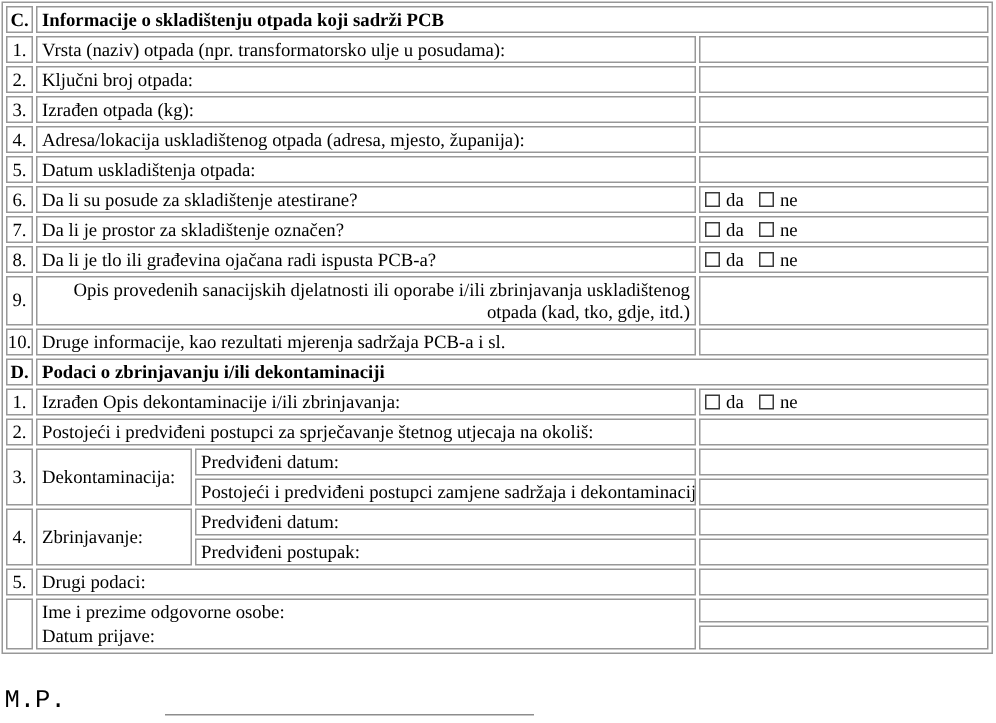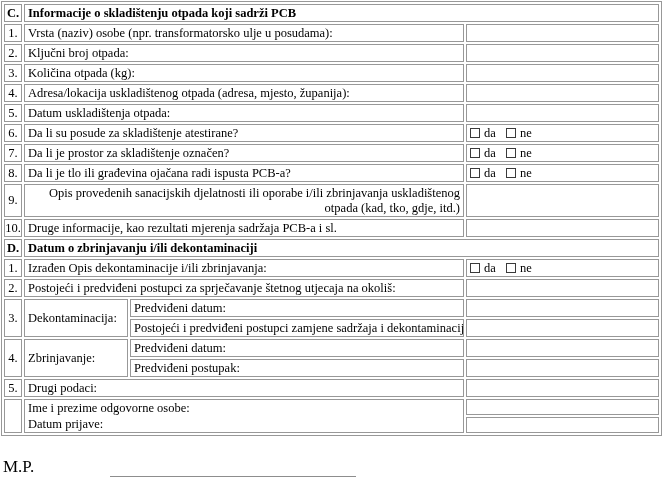--- a/index.html
+++ b/index.html
@@ -9,21 +9,21 @@
   td{border:1px solid #989898;box-sizing:border-box;font-size:12.5px;line-height:15px;padding:0 3px;height:18px;vertical-align:middle;white-space:nowrap;overflow:hidden;background:#fff;}
   td.num{text-align:center;padding:0;}
   td.title{font-weight:bold;}
   td.wrap{white-space:normal;text-align:right;}
   td.tall{height:33px;}
   td.short{height:16px;}
   td.dbl{height:22px;}
   .cb{display:inline-block;width:8px;height:8px;border:1px solid #3a3a3a;background:#fff;vertical-align:-1px;margin-right:4px;}
   .cb2{margin-left:7px;}
   .twoline div{line-height:16px;}
-  .footer{position:relative;height:36px;margin-top:7px;}
+  .footer{position:relative;height:36px;margin-top:7px;font-family:Liberation Mono, monospace;}
   .mp{position:absolute;left:3px;bottom:2px;font-size:17px;}
   .sig{position:absolute;left:110px;bottom:0;width:246px;text-align:center;}
   .sig-line{border-top:1px solid #8d8d8d;height:2px;}
   .sig-text{font-size:16px;line-height:19px;}
 </style>
 </head>
 <body>
 
 <div class="sheet">
 <table class="form">
@@ -35,31 +35,31 @@
   </colgroup>
 
   <tbody>
         <tr>
     <td class="num title">C.</td>
     <td class="title" colspan="3">Informacije o skladištenju otpada koji sadrži PCB</td>
   </tr>
 
   <tr>
     <td class="num">1.</td>
-    <td colspan="2">Vrsta (naziv) osobe (npr. transformatorsko ulje u posudama):</td>
+    <td colspan="2">Vrsta (naziv) otpada (npr. transformatorsko ulje u posudama):</td>
     <td></td>
   </tr>
   <tr>
     <td class="num">2.</td>
     <td colspan="2">Ključni broj otpada:</td>
     <td></td>
   </tr>
   <tr>
     <td class="num">3.</td>
-    <td colspan="2">Količina otpada (kg):</td>
+    <td colspan="2">Izrađen otpada (kg):</td>
     <td></td>
   </tr>
   <tr>
     <td class="num">4.</td>
     <td colspan="2">Adresa/lokacija uskladištenog otpada (adresa, mjesto, županija):</td>
     <td></td>
   </tr>
   <tr>
     <td class="num">5.</td>
     <td colspan="2">Datum uskladištenja otpada:</td>
@@ -98,21 +98,21 @@
   </tr>
 
   <tr>
     <td class="num">10.</td>
     <td colspan="2">Druge informacije, kao rezultati mjerenja sadržaja PCB-a i sl.</td>
     <td></td>
   </tr>
 
   <tr>
     <td class="num title">D.</td>
-    <td class="title" colspan="3">Datum o zbrinjavanju i/ili dekontaminaciji</td>
+    <td class="title" colspan="3">Podaci o zbrinjavanju i/ili dekontaminaciji</td>
   </tr>
 
   <tr>
     <td class="num">1.</td>
     <td colspan="2">Izrađen Opis dekontaminacije i/ili zbrinjavanja:</td>
     <td>
       <span class="cb"></span><span>da</span>
       <span class="cb cb2"></span><span>ne</span>
     </td>
   </tr>

